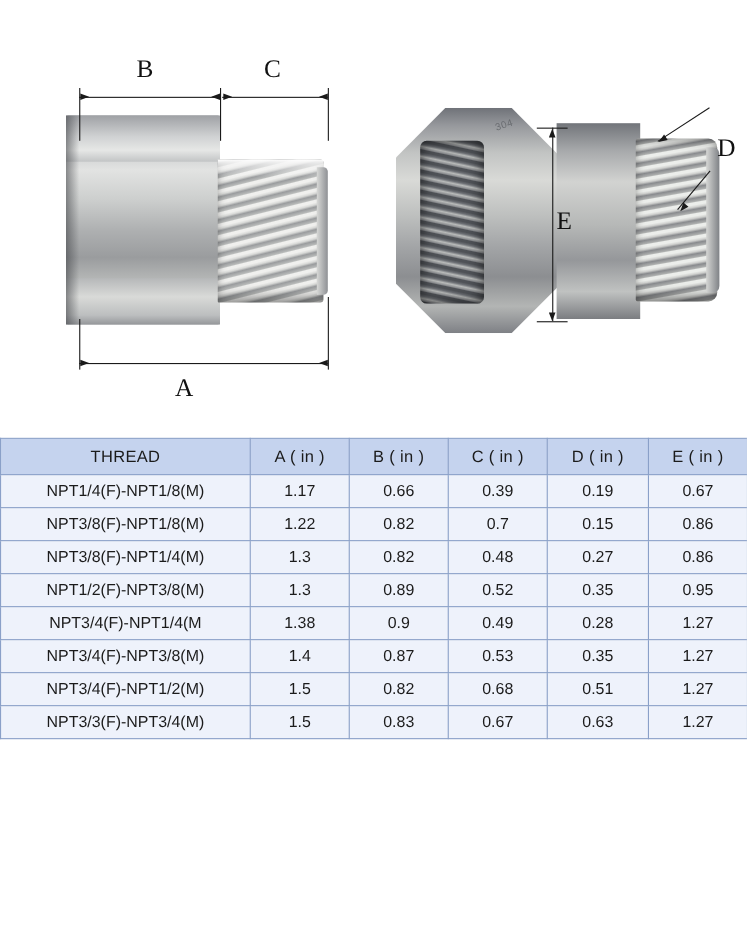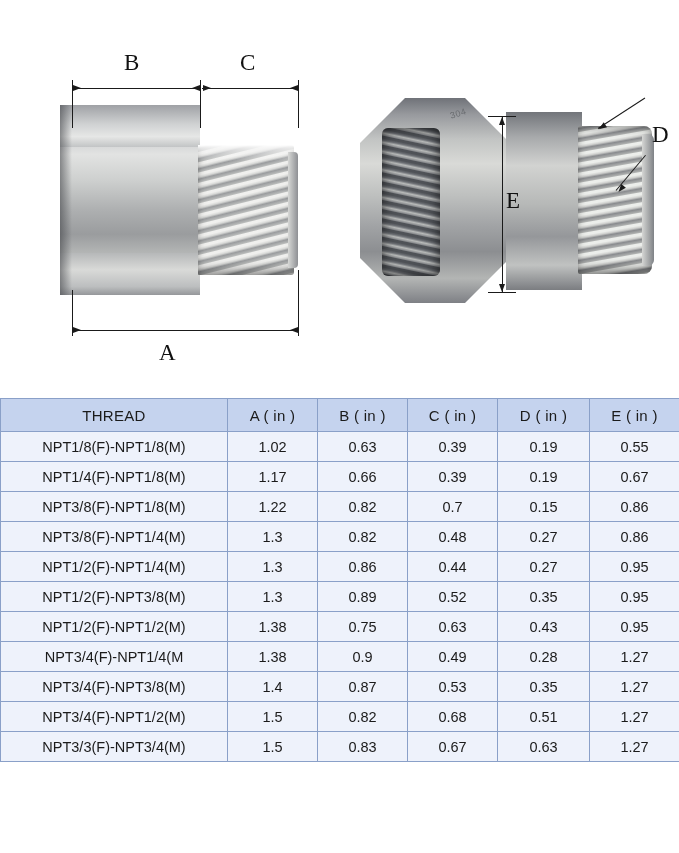--- a/index.html
+++ b/index.html
@@ -352,28 +352,20 @@
           <th>THREAD</th>
           <th>A ( in )</th>
           <th>B ( in )</th>
           <th>C ( in )</th>
           <th>D ( in )</th>
           <th>E ( in )</th>
         </tr>
       </thead>
       <tbody>
           <tr>
-            <td class="thread">NPT1/8(F)-NPT1/8(M)</td>
-            <td>1.02</td>
-            <td>0.63</td>
-            <td>0.39</td>
-            <td>0.19</td>
-            <td>0.55</td>
-          </tr>
-          <tr>
             <td class="thread">NPT1/4(F)-NPT1/8(M)</td>
             <td>1.17</td>
             <td>0.66</td>
             <td>0.39</td>
             <td>0.19</td>
             <td>0.67</td>
           </tr>
           <tr>
             <td class="thread">NPT3/8(F)-NPT1/8(M)</td>
             <td>1.22</td>
@@ -384,44 +376,28 @@
           </tr>
           <tr>
             <td class="thread">NPT3/8(F)-NPT1/4(M)</td>
             <td>1.3</td>
             <td>0.82</td>
             <td>0.48</td>
             <td>0.27</td>
             <td>0.86</td>
           </tr>
           <tr>
-            <td class="thread">NPT1/2(F)-NPT1/4(M)</td>
-            <td>1.3</td>
-            <td>0.86</td>
-            <td>0.44</td>
-            <td>0.27</td>
-            <td>0.95</td>
-          </tr>
-          <tr>
             <td class="thread">NPT1/2(F)-NPT3/8(M)</td>
             <td>1.3</td>
             <td>0.89</td>
             <td>0.52</td>
             <td>0.35</td>
             <td>0.95</td>
           </tr>
           <tr>
-            <td class="thread">NPT1/2(F)-NPT1/2(M)</td>
-            <td>1.38</td>
-            <td>0.75</td>
-            <td>0.63</td>
-            <td>0.43</td>
-            <td>0.95</td>
-          </tr>
-          <tr>
             <td class="thread">NPT3/4(F)-NPT1/4(M</td>
             <td>1.38</td>
             <td>0.9</td>
             <td>0.49</td>
             <td>0.28</td>
             <td>1.27</td>
           </tr>
           <tr>
             <td class="thread">NPT3/4(F)-NPT3/8(M)</td>
             <td>1.4</td>

